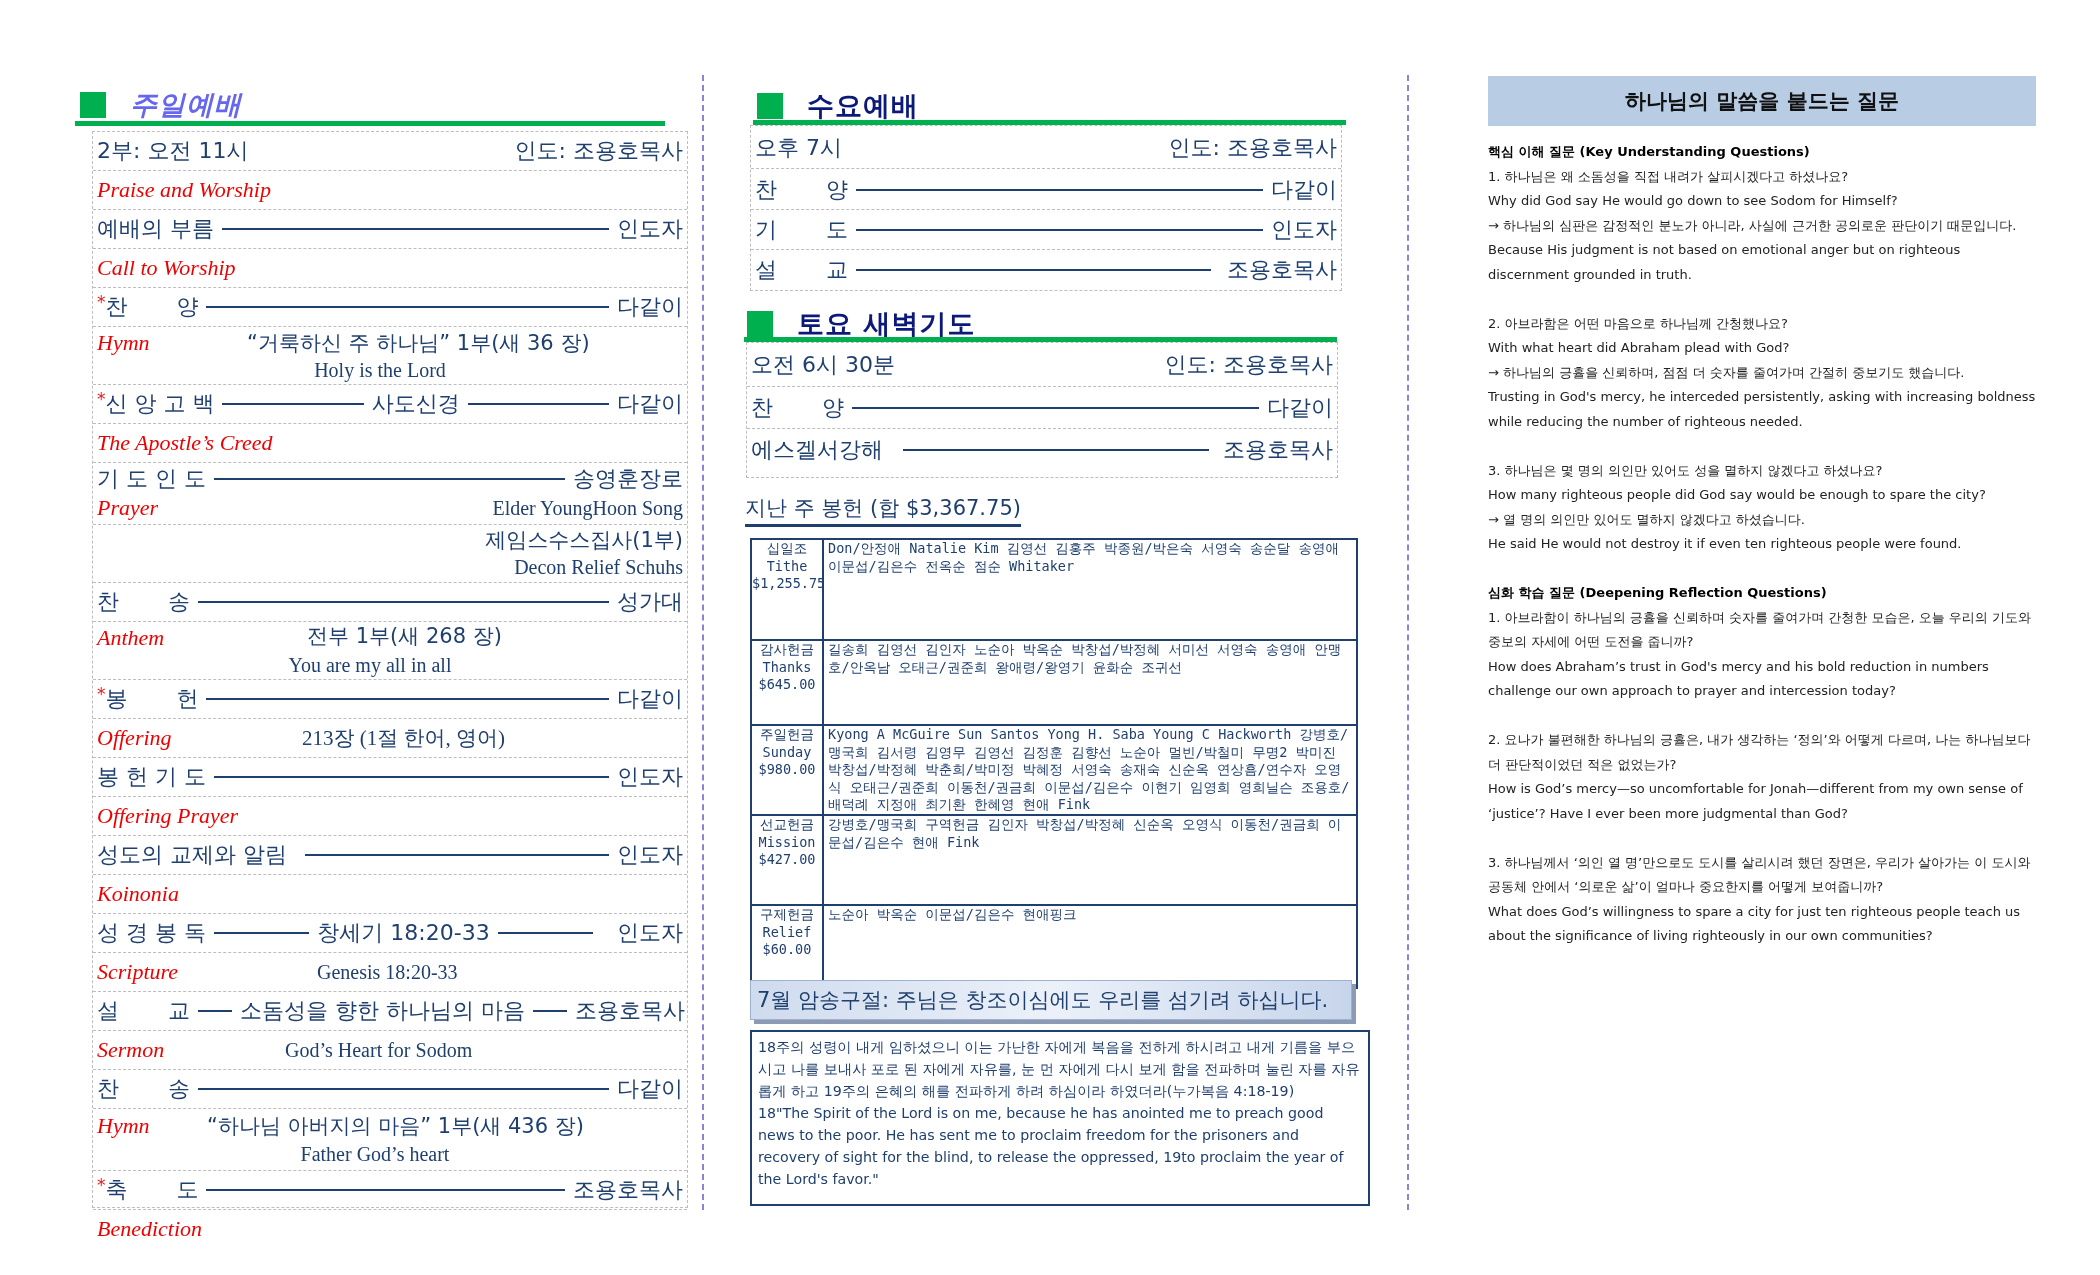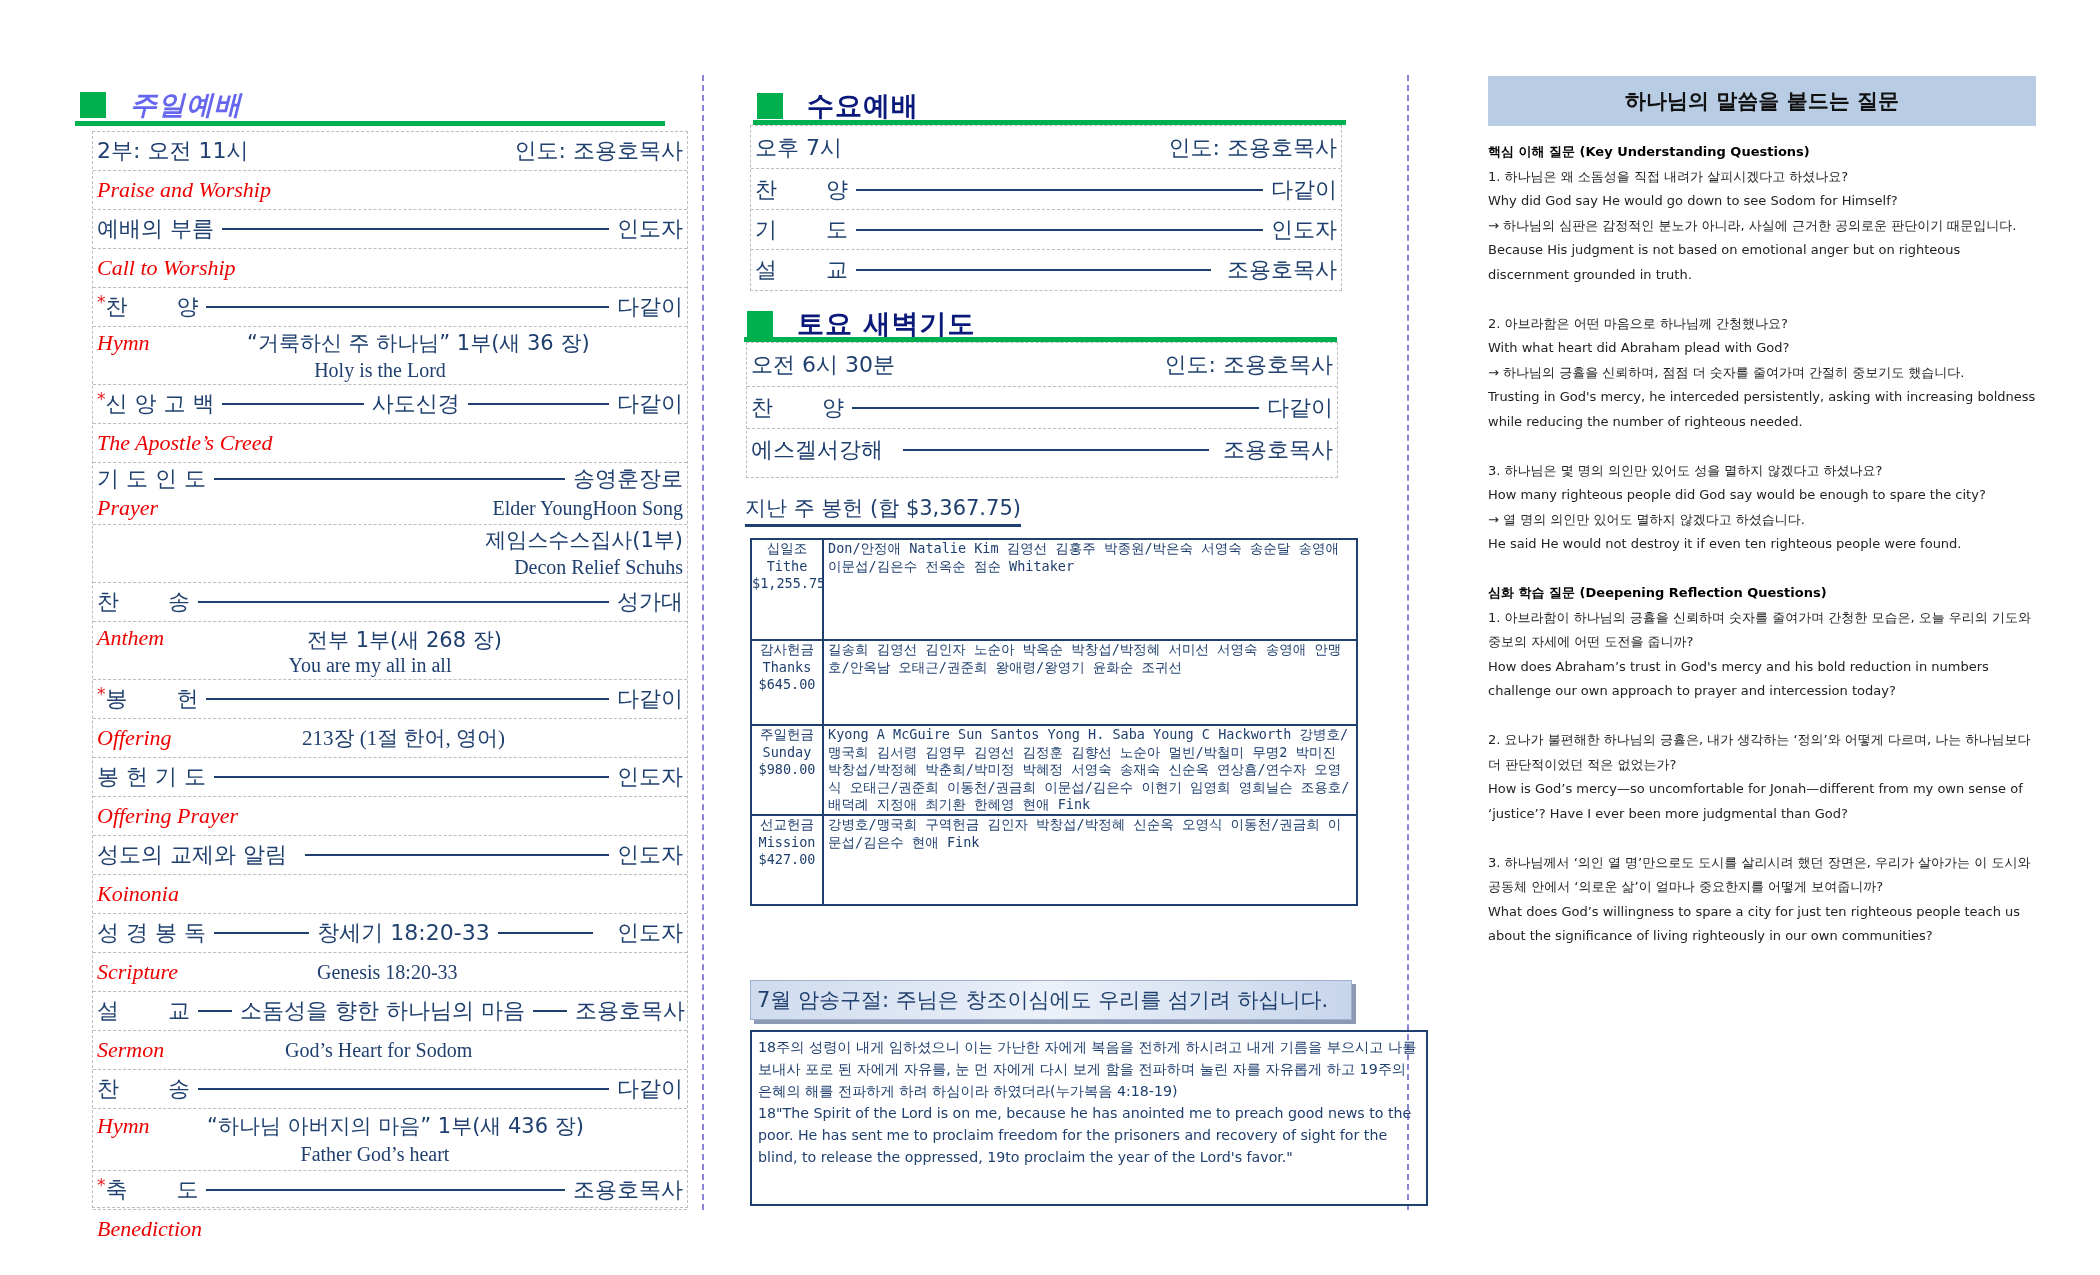--- a/index.html
+++ b/index.html
@@ -134,21 +134,21 @@
   </div>
 
   <div class="row">
     <div class="line">
       <span class="lbl" style="white-space:pre">찬       송</span>
       <span class="dash"></span>
       <span class="right">성가대</span>
     </div>
   </div>
   <div class="row" style="height:58px;">
-    <div style="display:flex; align-items:flex-end; height:32px;">
+    <div style="display:flex; align-items:flex-start; height:32px;">
       <span class="eng" style="width:210px;height:32px;">Anthem</span>
       <span style="font-size:21px;">전부 1부(새 268 장)</span>
     </div>
     <div class="sub" style="text-align:center; margin-left:-40px;">You are my all in all</div>
   </div>
 
   <div class="row">
     <div class="line">
       <span class="lbl"><span class="star">*</span><span style="white-space:pre">봉       헌</span></span>
       <span class="dash"></span>
@@ -339,26 +339,34 @@
     <td>Kyong A McGuire Sun Santos Yong H. Saba Young C Hackworth 강병호/맹국희 김서령 김영무 김영선 김정훈 김향선 노순아 멀빈/박철미 무명2 박미진 박창섭/박정혜 박춘희/박미정 박혜정 서영숙 송재숙 신순옥 연상흠/연수자 오영식 오태근/권준희 이동천/권금희 이문섭/김은수 이현기 임영희 영희닐슨 조용호/배덕례 지정애 최기환 한혜영 현애 Fink</td>
   </tr>
   <tr style="height:90px;">
     <td class="cat">
           <div>선교헌금</div>
           <div>Mission</div>
           <div>$427.00</div>
         </td>
     <td>강병호/맹국희 구역헌금 김인자 박창섭/박정혜 신순옥 오영식 이동천/권금희 이문섭/김은수 현애 Fink</td>
   </tr>
+  <tr style="height:83px;">
+    <td class="cat">
+          <div>구제헌금</div>
+          <div>Relief</div>
+          <div>$60.00</div>
+        </td>
+    <td>노순아 박옥순 이문섭/김은수 현애핑크</td>
+  </tr>
 </tbody>
   </table>
 
 <div class="memory-banner" style="left:750px; top:980px; width:602px;">7월 암송구절: 주님은 창조이심에도 우리를 섬기려 하십니다.</div>
 
-<div class="memory-box" style="left:750px; top:1030px; width:678px; height:176px;">
+<div class="memory-box" style="left:750px; top:1030px; width:620px; height:176px;">
   <div>18주의 성령이 내게 임하셨으니 이는 가난한 자에게 복음을 전하게 하시려고 내게 기름을 부으시고 나를 보내사 포로 된 자에게 자유를, 눈 먼 자에게 다시 보게 함을 전파하며 눌린 자를 자유롭게 하고 19주의 은혜의 해를 전파하게 하려 하심이라 하였더라(누가복음 4:18-19)</div>
   <div>18"The Spirit of the Lord is on me, because he has anointed me to preach good news to the poor. He has sent me to proclaim freedom for the prisoners and recovery of sight for the blind, to release the oppressed, 19to proclaim the year of the Lord's favor."</div>
 </div>
 
 <div class="q-header" style="left:1488px; top:76px; width:548px;">하나님의 말씀을 붙드는 질문</div>
 
 <div class="q-body" style="left:1488px; top:140px; width:548px;">
   <p class="bold">핵심 이해 질문 (Key Understanding Questions)</p>
   <p>1. 하나님은 왜 소돔성을 직접 내려가 살피시겠다고 하셨나요?</p>
   <p>Why did God say He would go down to see Sodom for Himself?</p>

